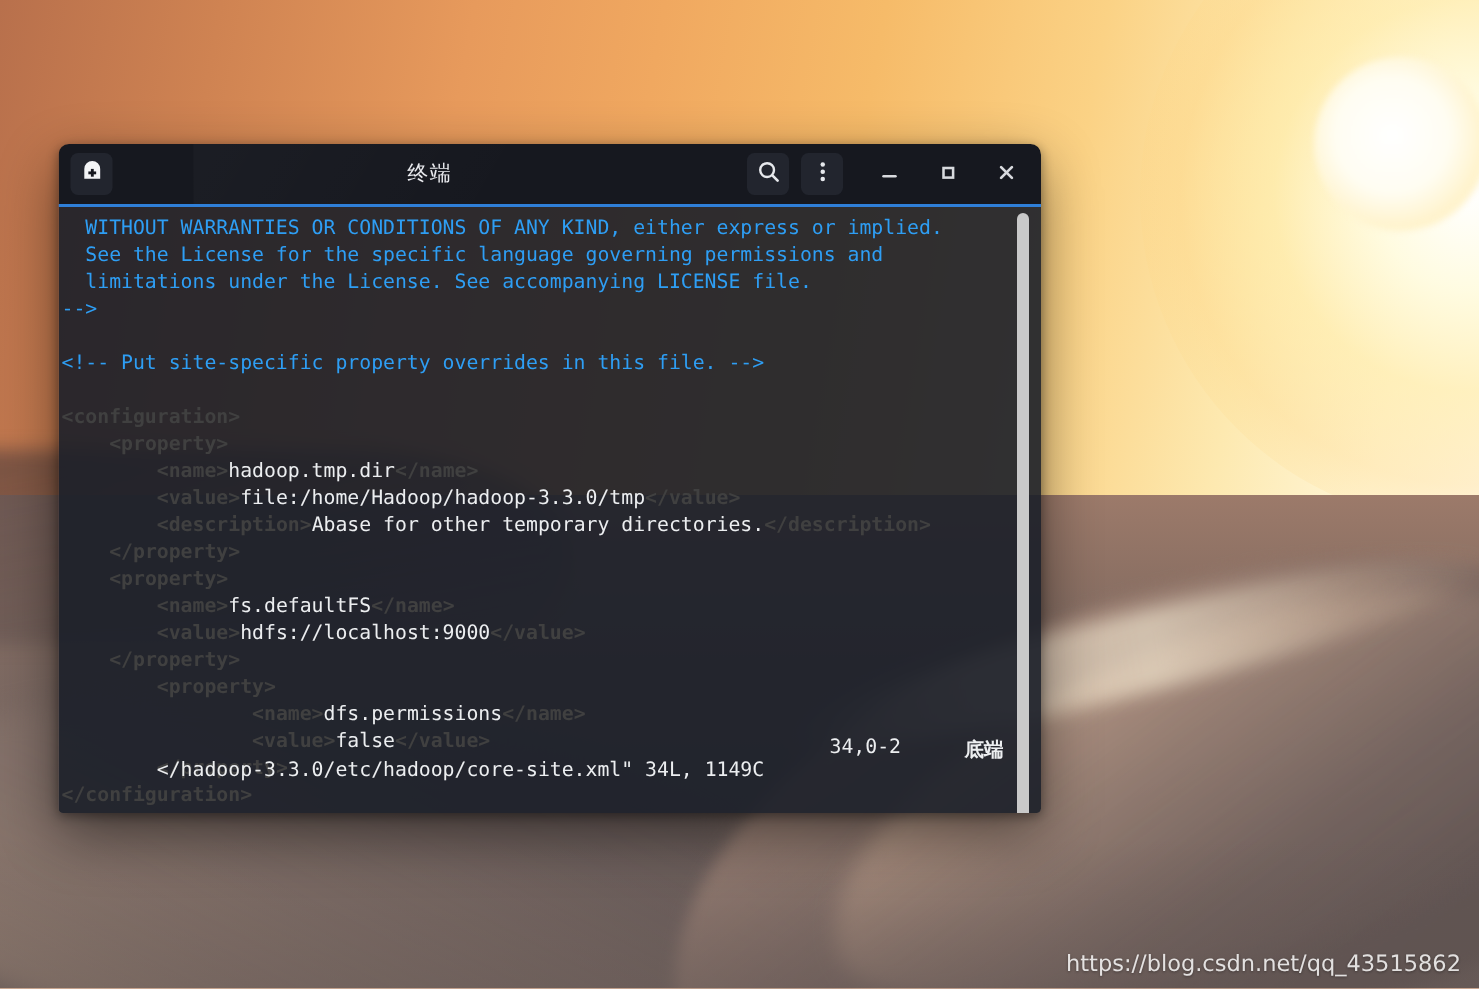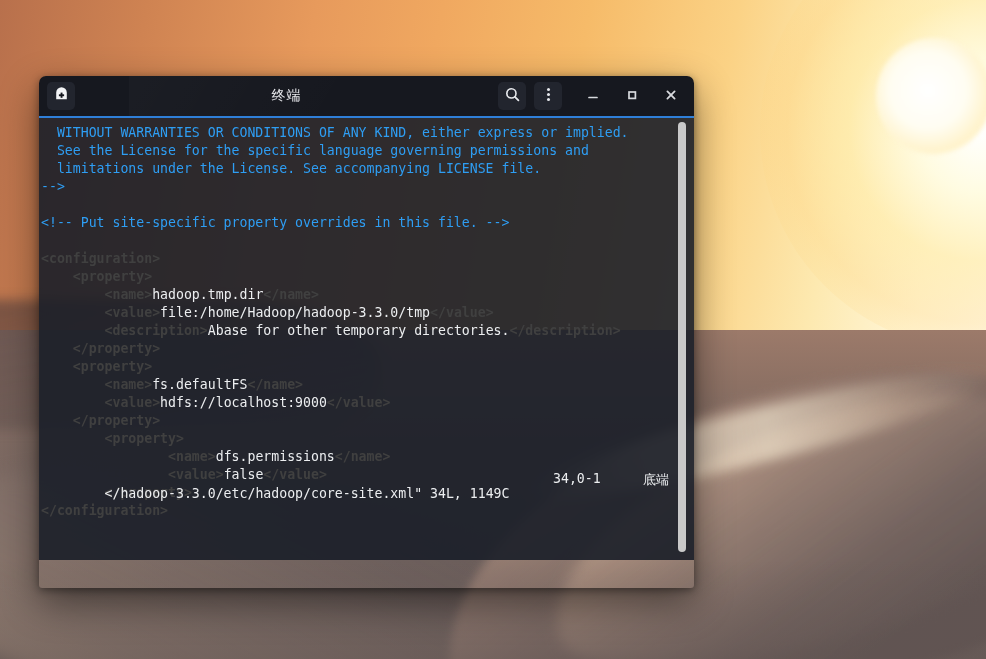--- a/index.html
+++ b/index.html
@@ -127,23 +127,23 @@
   .wp-sheen {
     position: absolute;
     left: 0; top: 560px; width: 986px; height: 99px;
     background: linear-gradient(180deg, rgba(130,112,104,0.0), rgba(96,84,82,0.45));
   }
 
   
   #terminal-window {
     position: absolute;
     left: 39px;
-    top: 76px;
+    top: 96px;
     width: 655px;
-    height: 512px;
+    height: 446px;
     border-radius: 7px 7px 3px 3px;
     box-shadow: 0 14px 38px rgba(0,0,0,0.48), 0 2px 8px rgba(0,0,0,0.4);
     overflow: hidden;
   }
 
   
   .titlebar {
     position: relative;
     height: 42px;
     background: #16181f;
@@ -216,21 +216,21 @@
     position: absolute;
     left: 0; bottom: 14px; width: 100%;
     font-family: "DejaVu Sans Mono", monospace;
     font-size: 13.2px;
     color: #eceef0;
     white-space: pre;
     padding-left: 2px;
     box-sizing: border-box;
   }
   .st-pos  { position: absolute; left: 514px; top: 0; }
-  .st-flag { position: absolute; left: 604px; top: 0; font-family: "DejaVu Sans", sans-serif; font-size: 13px; }
+  .st-flag { position: absolute; left: 604px; top: 0; font-family: "DejaVu Sans", sans-serif; font-size: 13px; font-weight: bold; }
 
   
   .scrollbar-track {
     position: absolute;
     right: 4px; top: 0; width: 8px; height: 442px;
     background: transparent;
   }
   .scrollbar-thumb {
     position: absolute;
     right: 4px; top: 4px; width: 8px; height: 430px;
@@ -329,24 +329,25 @@
         </div>
 
       </div>
     </div>
 
     <div class="term-body">
       <div class="term-content" id="term-content"><div class="term-line"><span class="tok-comment">  WITHOUT WARRANTIES OR CONDITIONS OF ANY KIND, either express or implied.</span></div><div class="term-line"><span class="tok-comment">  See the License for the specific language governing permissions and</span></div><div class="term-line"><span class="tok-comment">  limitations under the License. See accompanying LICENSE file.</span></div><div class="term-line"><span class="tok-comment">--&gt;</span></div><div class="term-line">&nbsp;</div><div class="term-line"><span class="tok-comment">&lt;!-- Put site-specific property overrides in this file. --&gt;</span></div><div class="term-line">&nbsp;</div><div class="term-line"><span class="tok-tag">&lt;configuration&gt;</span></div><div class="term-line"><span class="tok-text">    </span><span class="tok-tag">&lt;property&gt;</span></div><div class="term-line"><span class="tok-text">        </span><span class="tok-tag">&lt;name&gt;</span><span class="tok-text">hadoop.tmp.dir</span><span class="tok-tag">&lt;/name&gt;</span></div><div class="term-line"><span class="tok-text">        </span><span class="tok-tag">&lt;value&gt;</span><span class="tok-text">file:/home/Hadoop/hadoop-3.3.0/tmp</span><span class="tok-tag">&lt;/value&gt;</span></div><div class="term-line"><span class="tok-text">        </span><span class="tok-tag">&lt;description&gt;</span><span class="tok-text">Abase for other temporary directories.</span><span class="tok-tag">&lt;/description&gt;</span></div><div class="term-line"><span class="tok-text">    </span><span class="tok-tag">&lt;/property&gt;</span></div><div class="term-line"><span class="tok-text">    </span><span class="tok-tag">&lt;property&gt;</span></div><div class="term-line"><span class="tok-text">        </span><span class="tok-tag">&lt;name&gt;</span><span class="tok-text">fs.defaultFS</span><span class="tok-tag">&lt;/name&gt;</span></div><div class="term-line"><span class="tok-text">        </span><span class="tok-tag">&lt;value&gt;</span><span class="tok-text">hdfs://localhost:9000</span><span class="tok-tag">&lt;/value&gt;</span></div><div class="term-line"><span class="tok-text">    </span><span class="tok-tag">&lt;/property&gt;</span></div><div class="term-line"><span class="tok-text">        </span><span class="tok-tag">&lt;property&gt;</span></div><div class="term-line"><span class="tok-text">                </span><span class="tok-tag">&lt;name&gt;</span><span class="tok-text">dfs.permissions</span><span class="tok-tag">&lt;/name&gt;</span></div><div class="term-line"><span class="tok-text">                </span><span class="tok-tag">&lt;value&gt;</span><span class="tok-text">false</span><span class="tok-tag">&lt;/value&gt;</span></div><div class="term-line"><span class="tok-text">        </span><span class="tok-tag">&lt;/property&gt;</span></div><div class="term-line"><span class="tok-tag">&lt;/configuration&gt;</span></div></div>
 
       <div class="status-line">
         <span>&lt;/hadoop-3.3.0/etc/hadoop/core-site.xml" 34L, 1149C</span>
-        <span class="st-pos">34,0-1</span>
+        <span class="st-pos">34,0-2</span>
         <span class="st-flag">底端</span>
       </div>
 
       <div class="scrollbar-track">
         <div class="scrollbar-thumb"></div>
       </div>
     </div>
 
   </div>
 
+  <div id="watermark">https://blog.csdn.net/qq_43515862</div>
 </div>
 
 </body></html>

